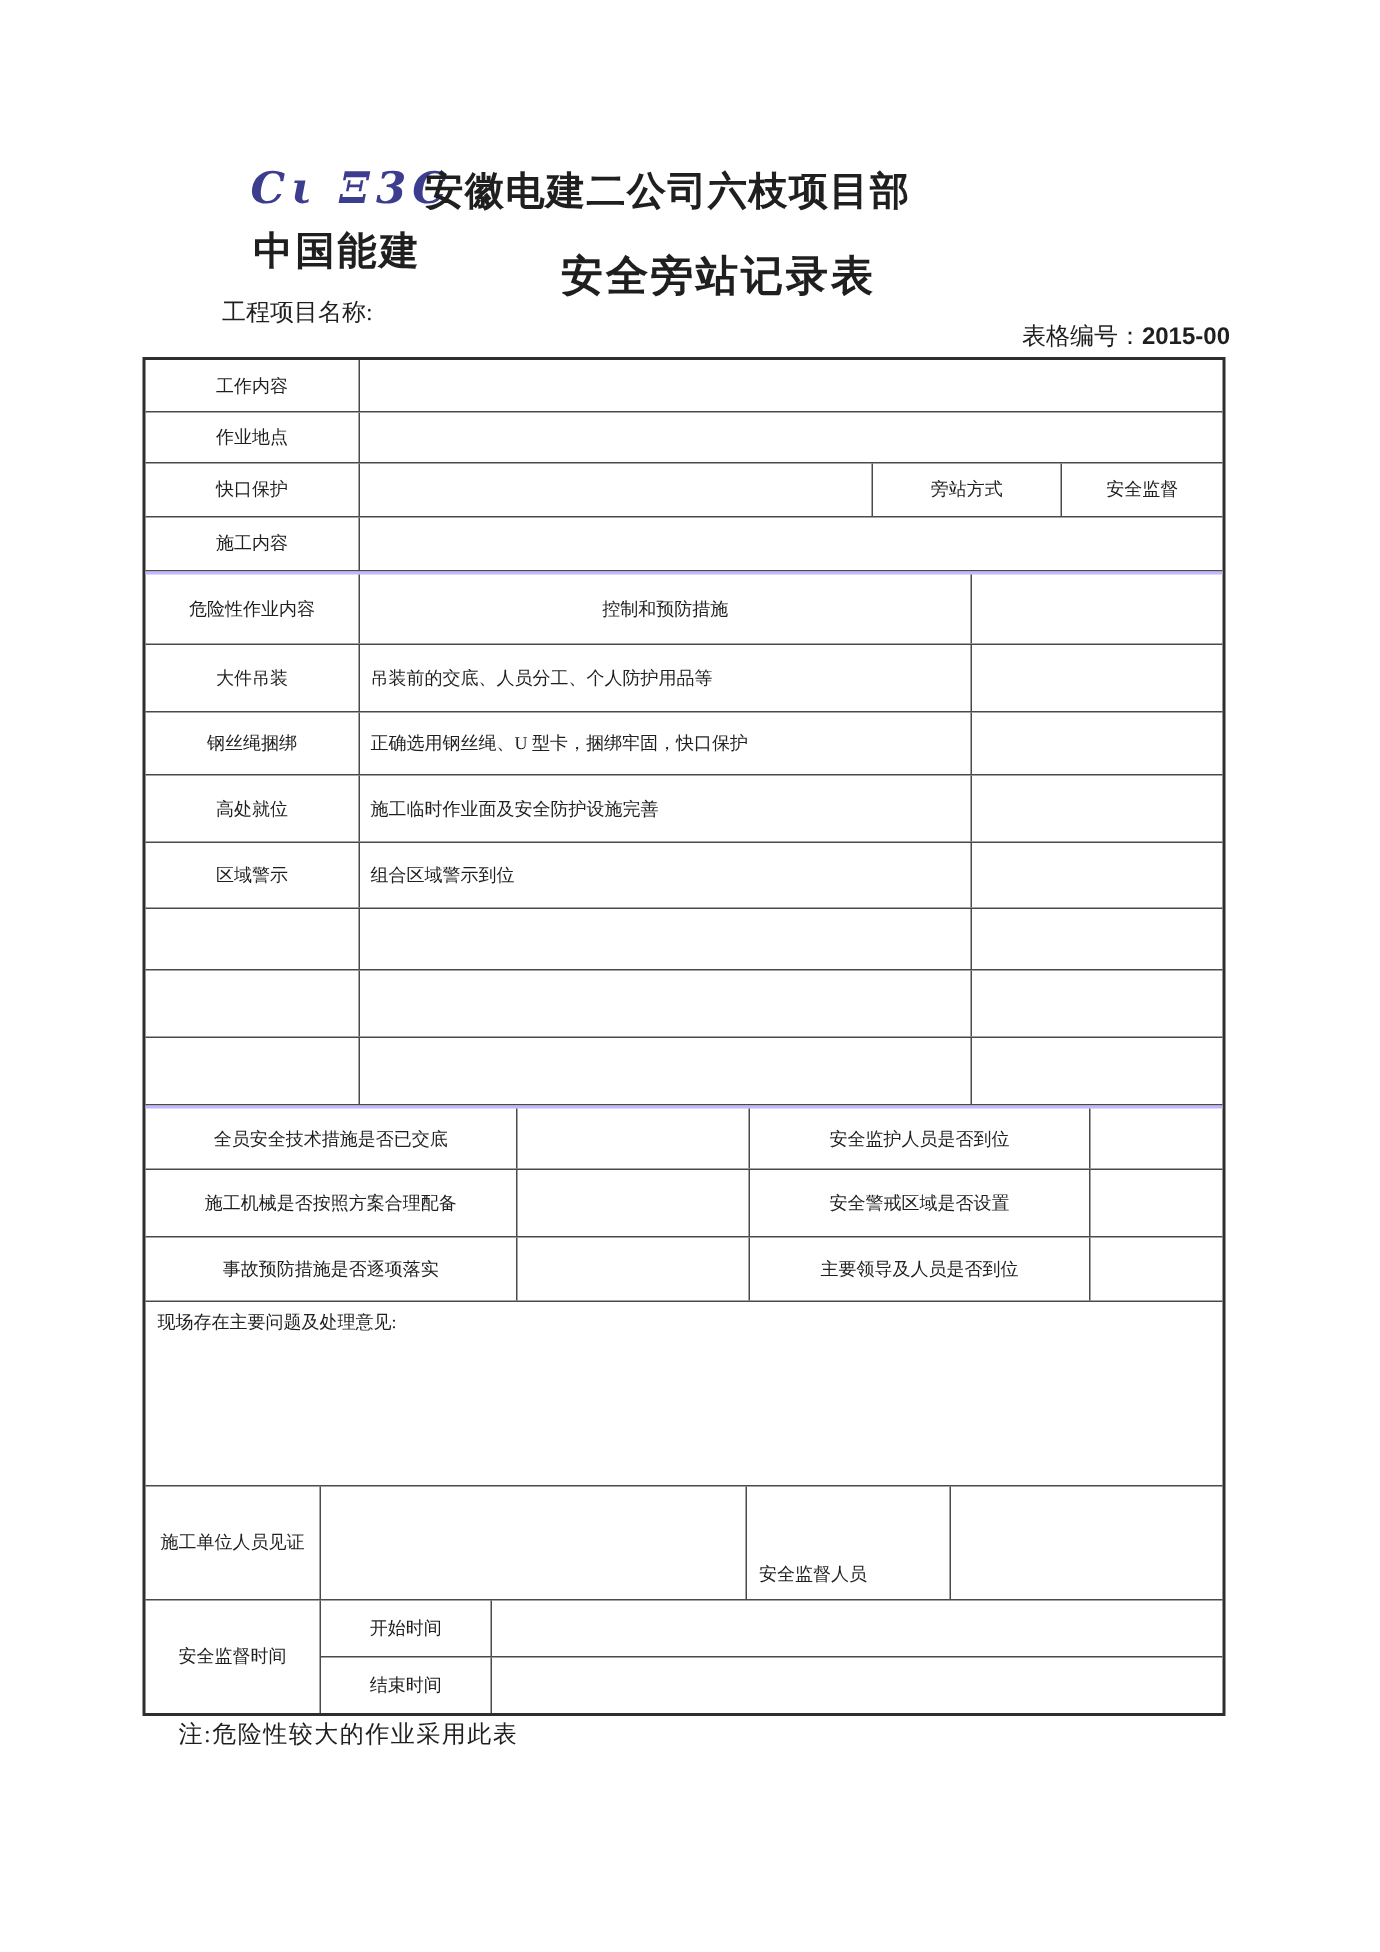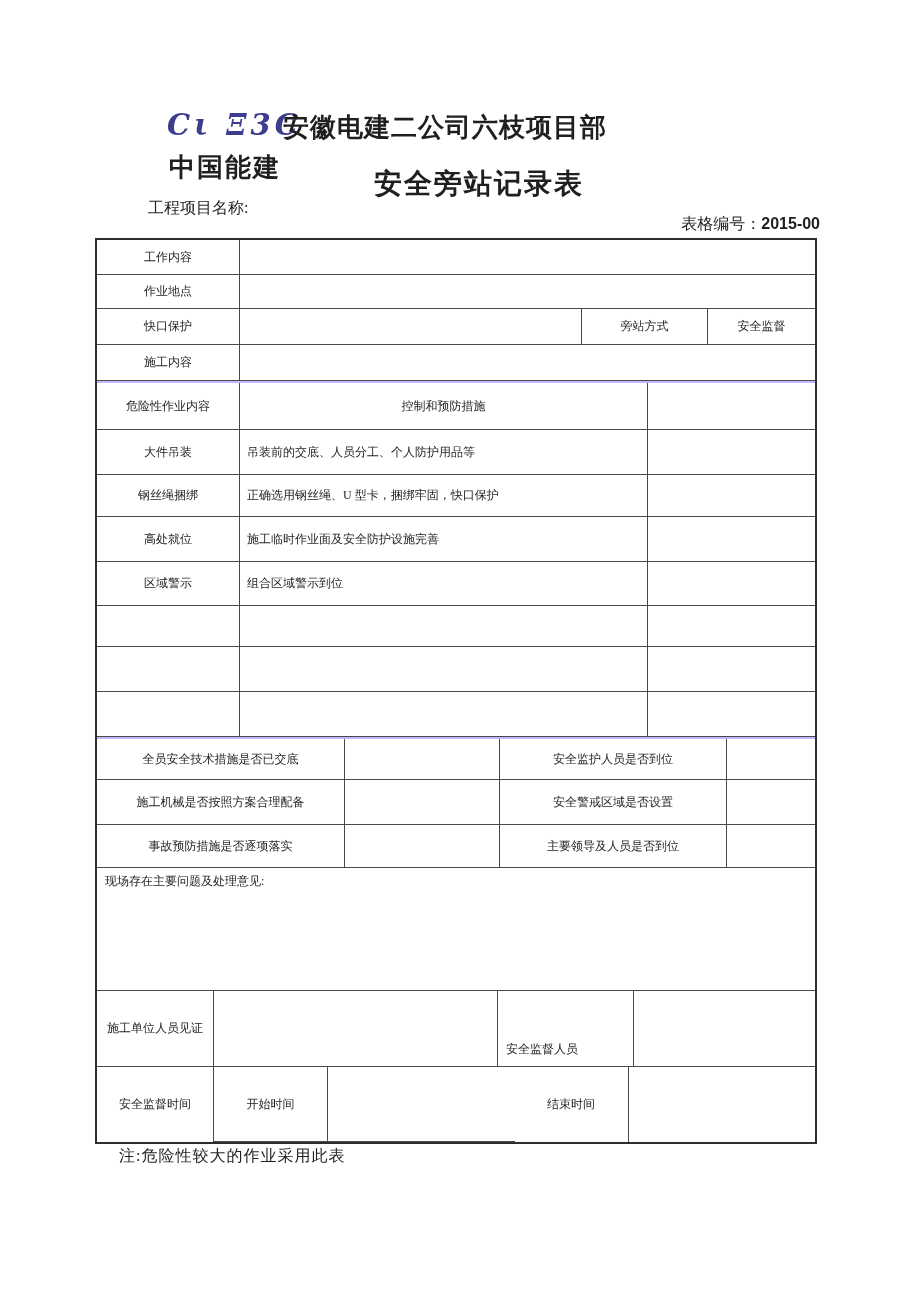--- a/index.html
+++ b/index.html
@@ -44,21 +44,21 @@
 
   .h35{height:35px}.h34{height:34px}.h36{height:36px}
   .h49{height:49px}.h45{height:45px}.h42{height:42px}.h44{height:44px}.h41{height:41px}
   .h43{height:43px}.h123{height:123px}.h76{height:76px}.h75{height:75px}
 
   .c143{flex:0 0 143px}.c342{flex:0 0 342px}.c126{flex:0 0 126px}
   .c408{flex:0 0 408px}
   .c248{flex:0 0 248px}.c155{flex:0 0 155px}.c227{flex:0 0 227px}
   .c117{flex:0 0 117px}.c284{flex:0 0 284px}.c136{flex:0 0 136px}.c114{flex:0 0 114px}
 
-  .time-col { flex:1 1 auto; display:flex; flex-direction:row; }
+  .time-col { flex:1 1 auto; display:flex; flex-direction:column; }
   .subrow { flex:1 1 0; display:flex; }
   .subrow.first { border-bottom:1px solid #4a4a4a; }
 
   .footnote { position:absolute; left:119px; top:1146px; font-size:16px; letter-spacing:1px; }
 </style>
 </head>
 <body>
 
 <div class="page">
 

